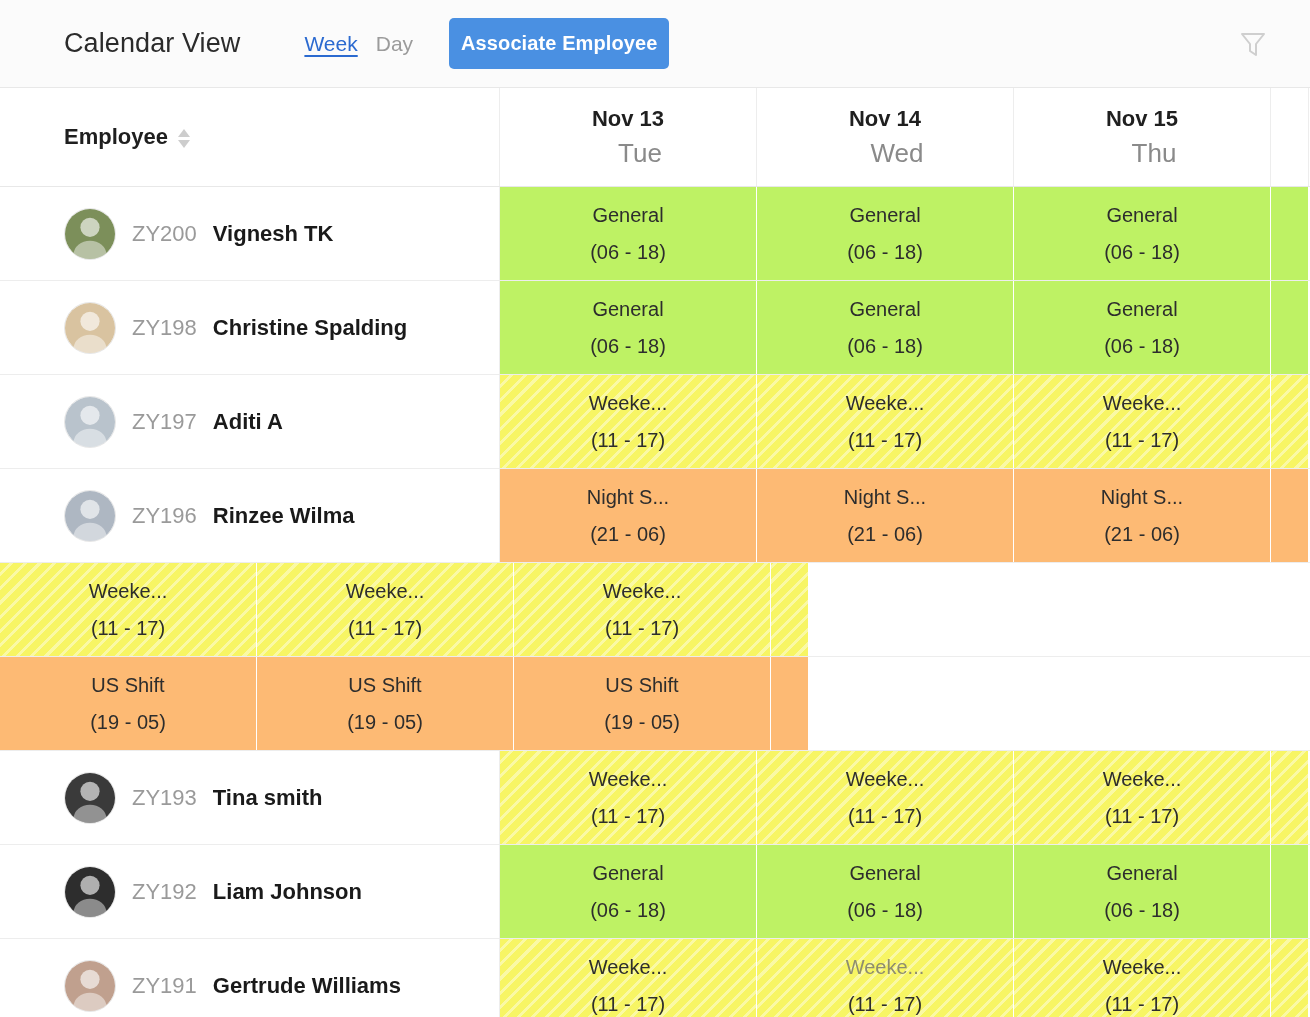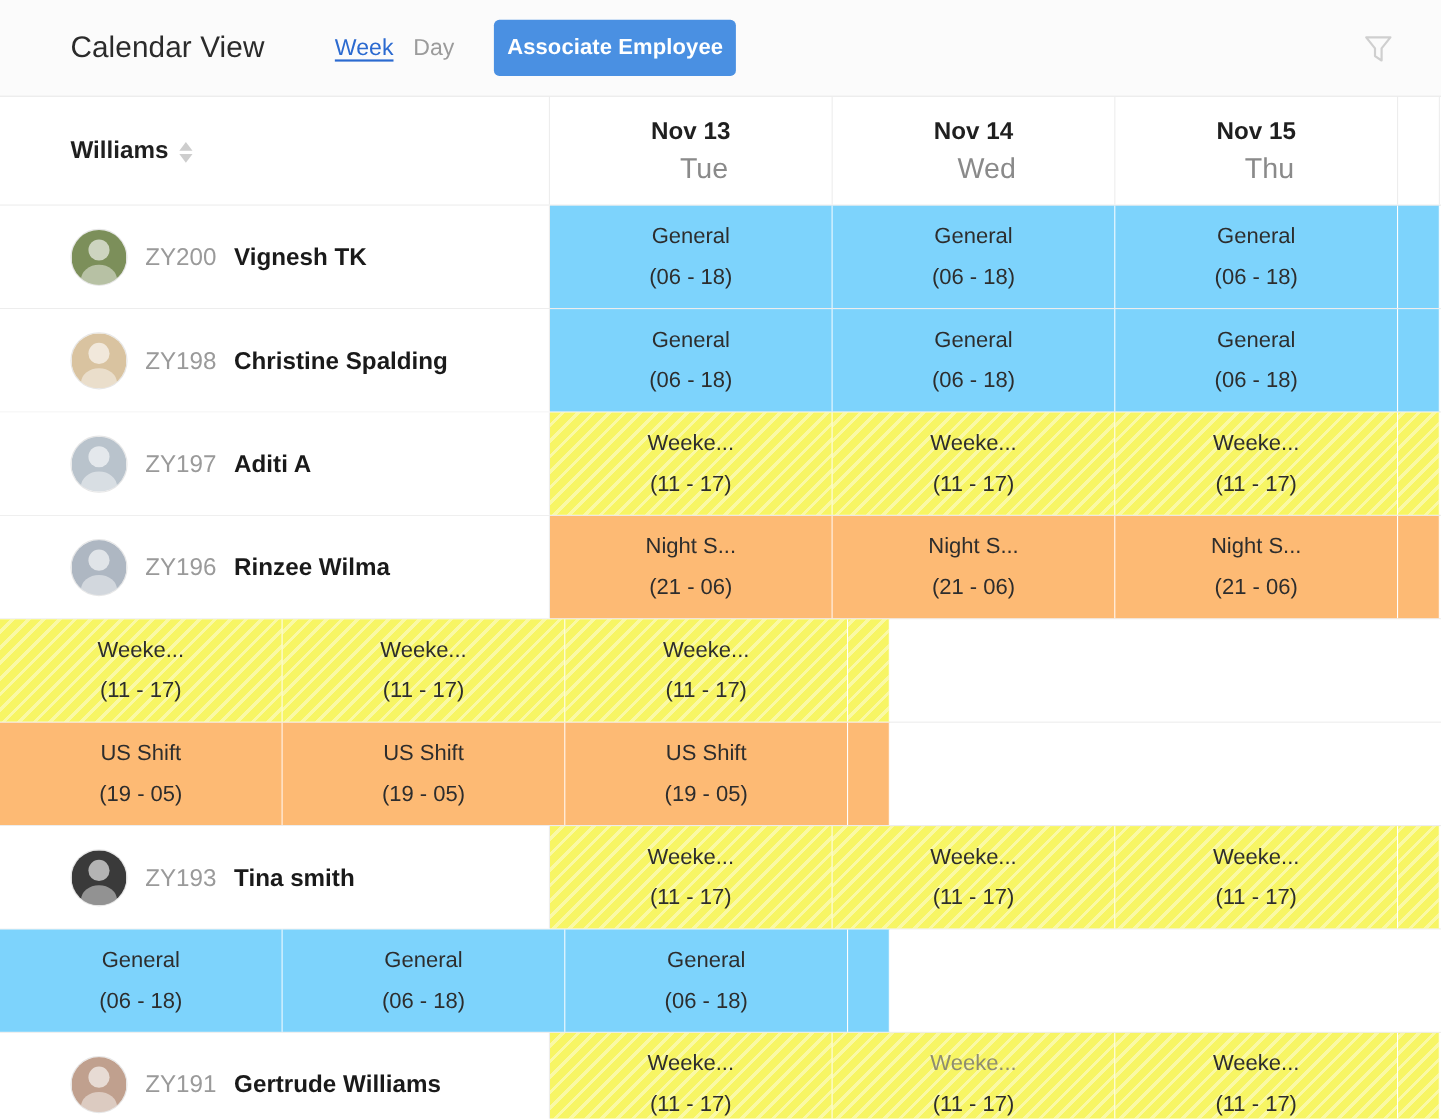--- a/index.html
+++ b/index.html
@@ -200,21 +200,21 @@
     display: flex;
     flex-direction: column;
     align-items: center;
     justify-content: center;
     gap: 14px;
     position: relative;
   }
   .shift .s-name { font-size: 20px; color: #2d2d2d; }
   .shift .s-time { font-size: 20px; color: #2d2d2d; }
 
-  .shift.general { background: #7dd3fc; }
+  .shift.general { background: #bef264; }
   .shift.weekend {
     background: #f7f564;
     background-image: repeating-linear-gradient(
       -45deg,
       rgba(255,255,255,0) 0px,
       rgba(255,255,255,0) 7px,
       rgba(255,255,255,0.42) 7px,
       rgba(255,255,255,0.42) 10px
     );
   }
@@ -244,21 +244,21 @@
     <svg width="30" height="30" viewBox="0 0 30 30" aria-hidden="true">
       <path d="M4 5 L26 5 L18 15 L18 26 L12 22 L12 15 Z" fill="none" stroke="#cfcfcf" stroke-width="2" stroke-linejoin="round"></path>
     </svg>
   </div>
 </div>
 
 <div class="grid">
 
   <div class="colhead">
     <div class="emp-head">
-      <span class="emp-head-label">Williams</span>
+      <span class="emp-head-label">Employee</span>
       <span class="sort-arrows">
         <span class="tri-up"></span>
         <span class="tri-dn"></span>
       </span>
     </div>
     <div class="dayhead">
       <span class="d-date">Nov 13</span>
       <span class="d-dow">Tue</span>
     </div>
     <div class="dayhead">
@@ -427,20 +427,31 @@
           <span class="s-name">Weeke...</span>
           <span class="s-time">(11 - 17)</span>
         </div>
         <div class="shift weekend">
           <span class="s-name">Weeke...</span>
           <span class="s-time">(11 - 17)</span>
         </div>
         <div class="shift partial weekend"></div>
       </div>
       <div class="row">
+        <div class="emp-cell">
+          <div class="avatar">
+            <svg viewBox="0 0 52 52" preserveAspectRatio="xMidYMid slice" aria-hidden="true">
+              <rect width="52" height="52" fill="#2d2d2d"></rect>
+              <circle cx="26" cy="19" r="10" fill="rgba(255,255,255,0.62)"></circle>
+              <ellipse cx="26" cy="47" rx="17" ry="14" fill="rgba(255,255,255,0.45)"></ellipse>
+            </svg>
+          </div>
+          <span class="emp-id">ZY192</span>
+          <span class="emp-name">Liam Johnson</span>
+        </div>
         <div class="shift general">
           <span class="s-name">General</span>
           <span class="s-time">(06 - 18)</span>
         </div>
         <div class="shift general">
           <span class="s-name">General</span>
           <span class="s-time">(06 - 18)</span>
         </div>
         <div class="shift general">
           <span class="s-name">General</span>

